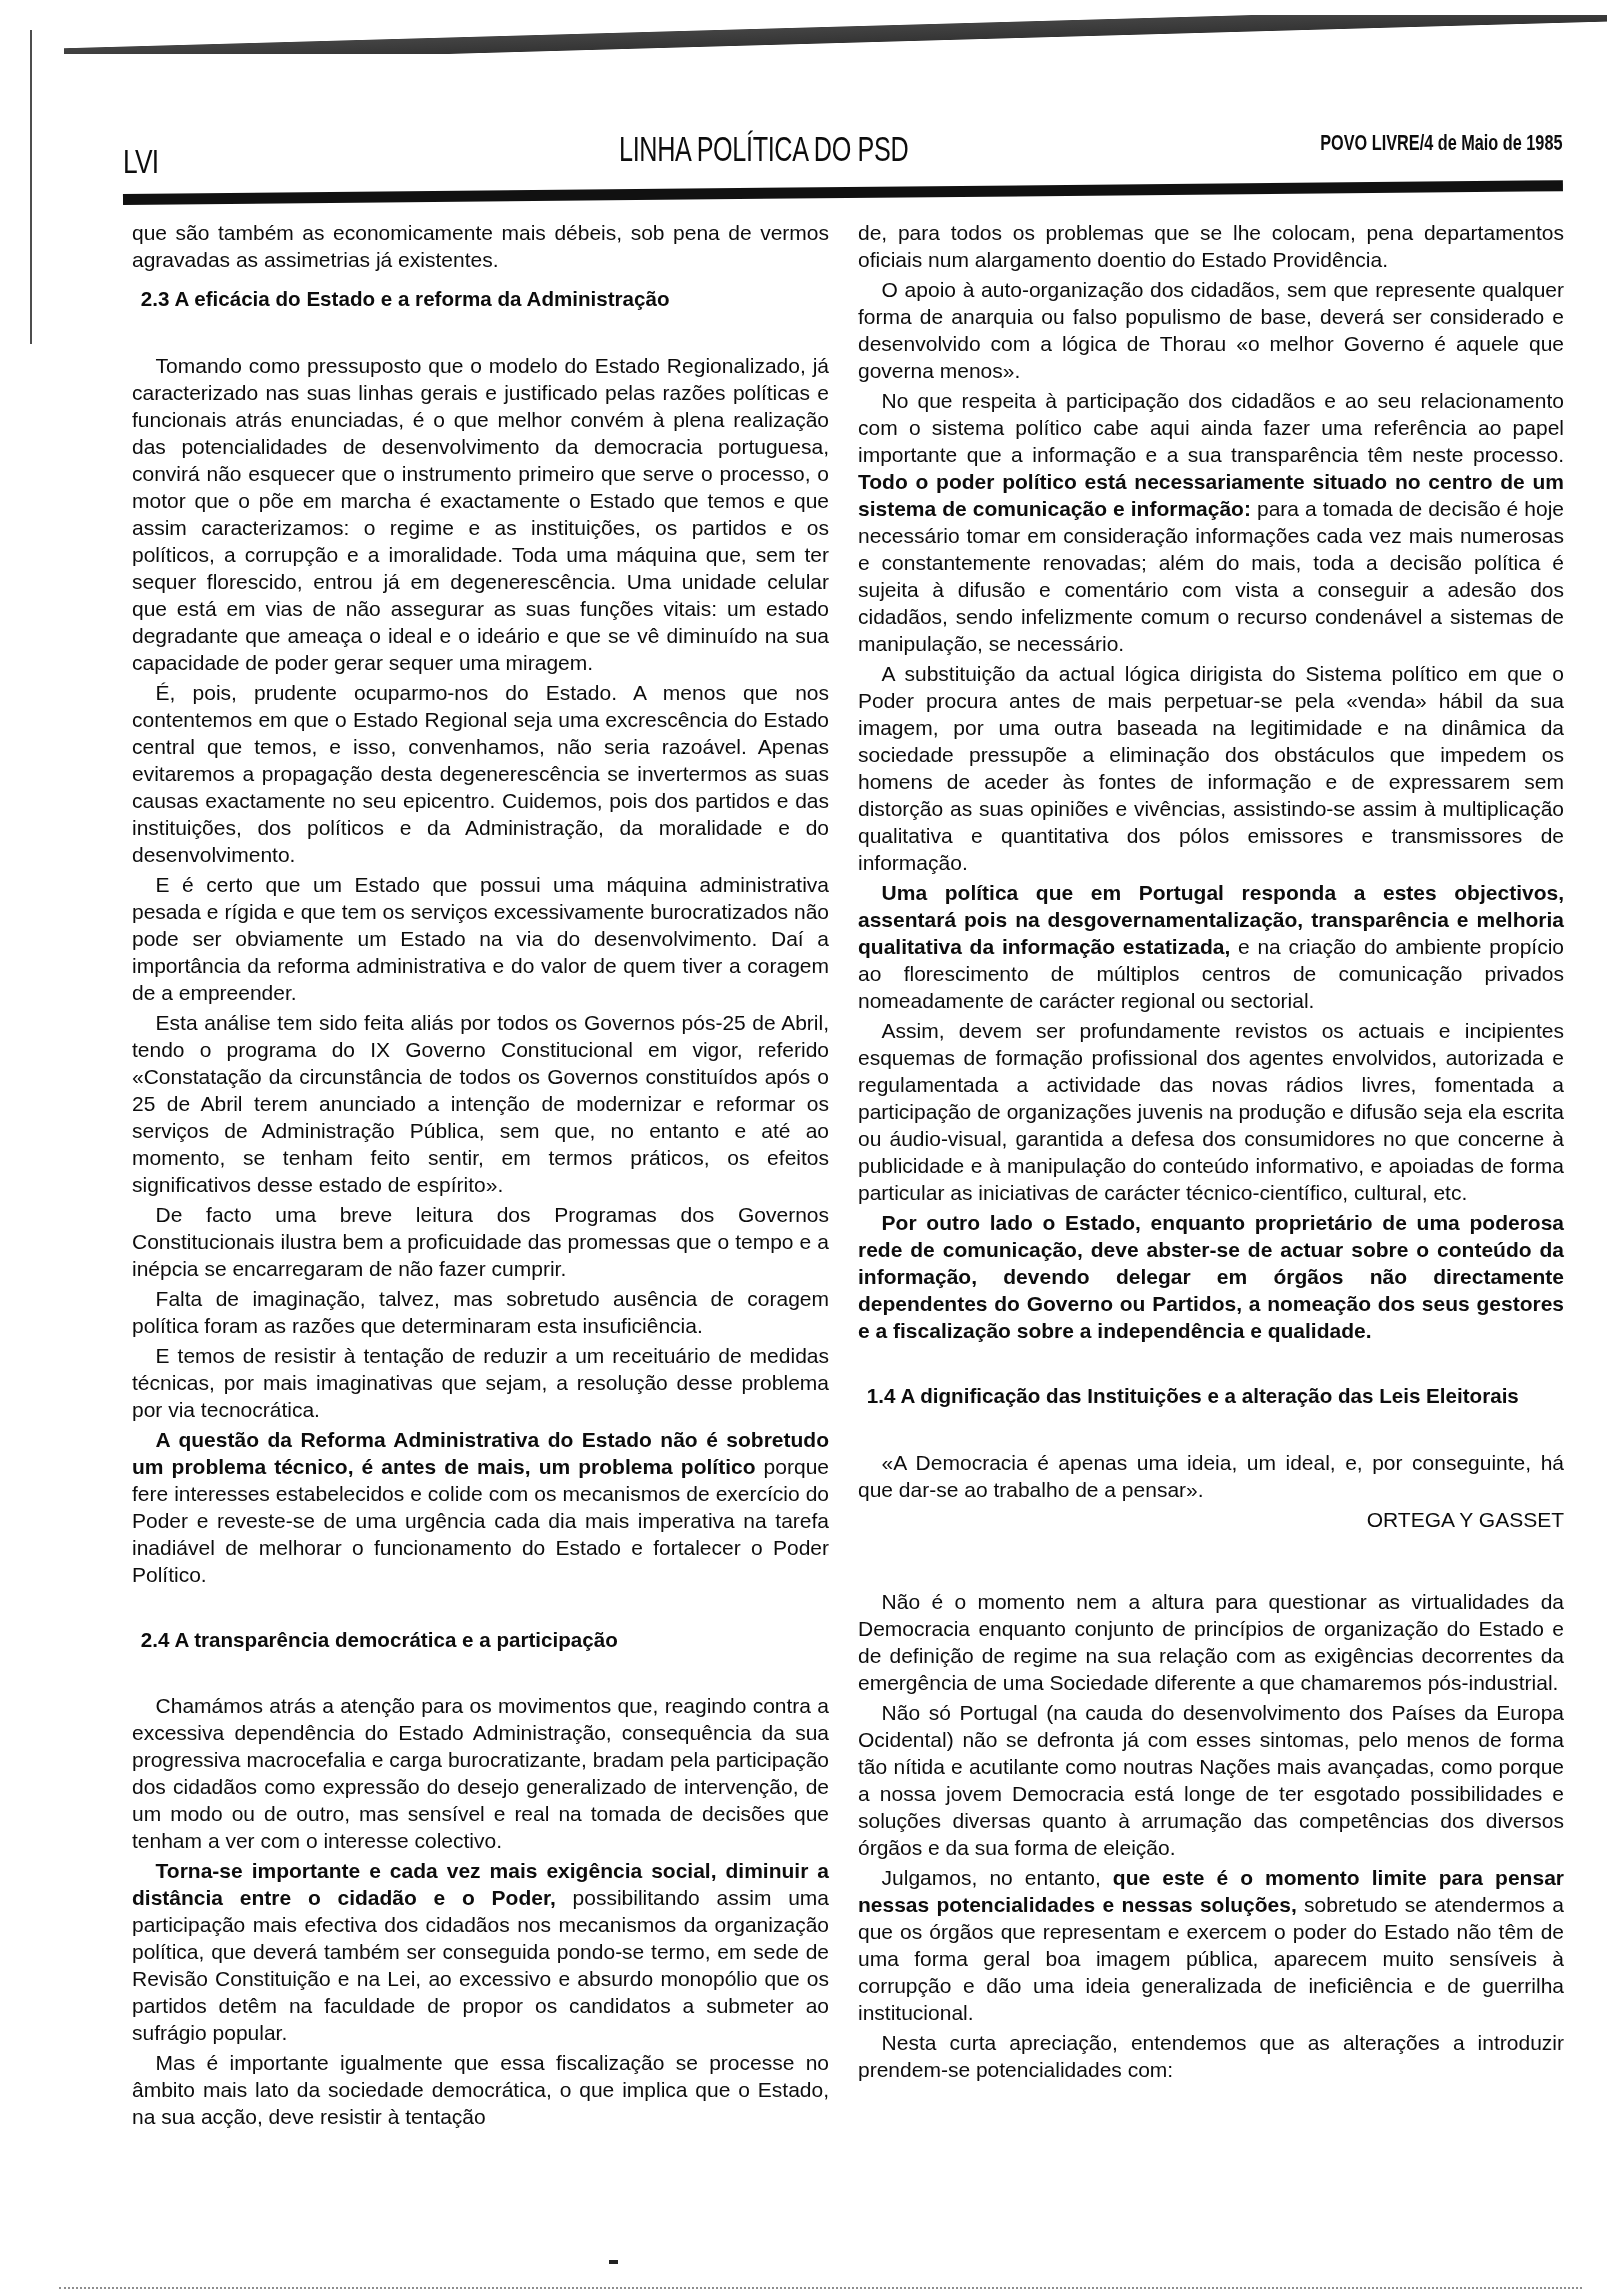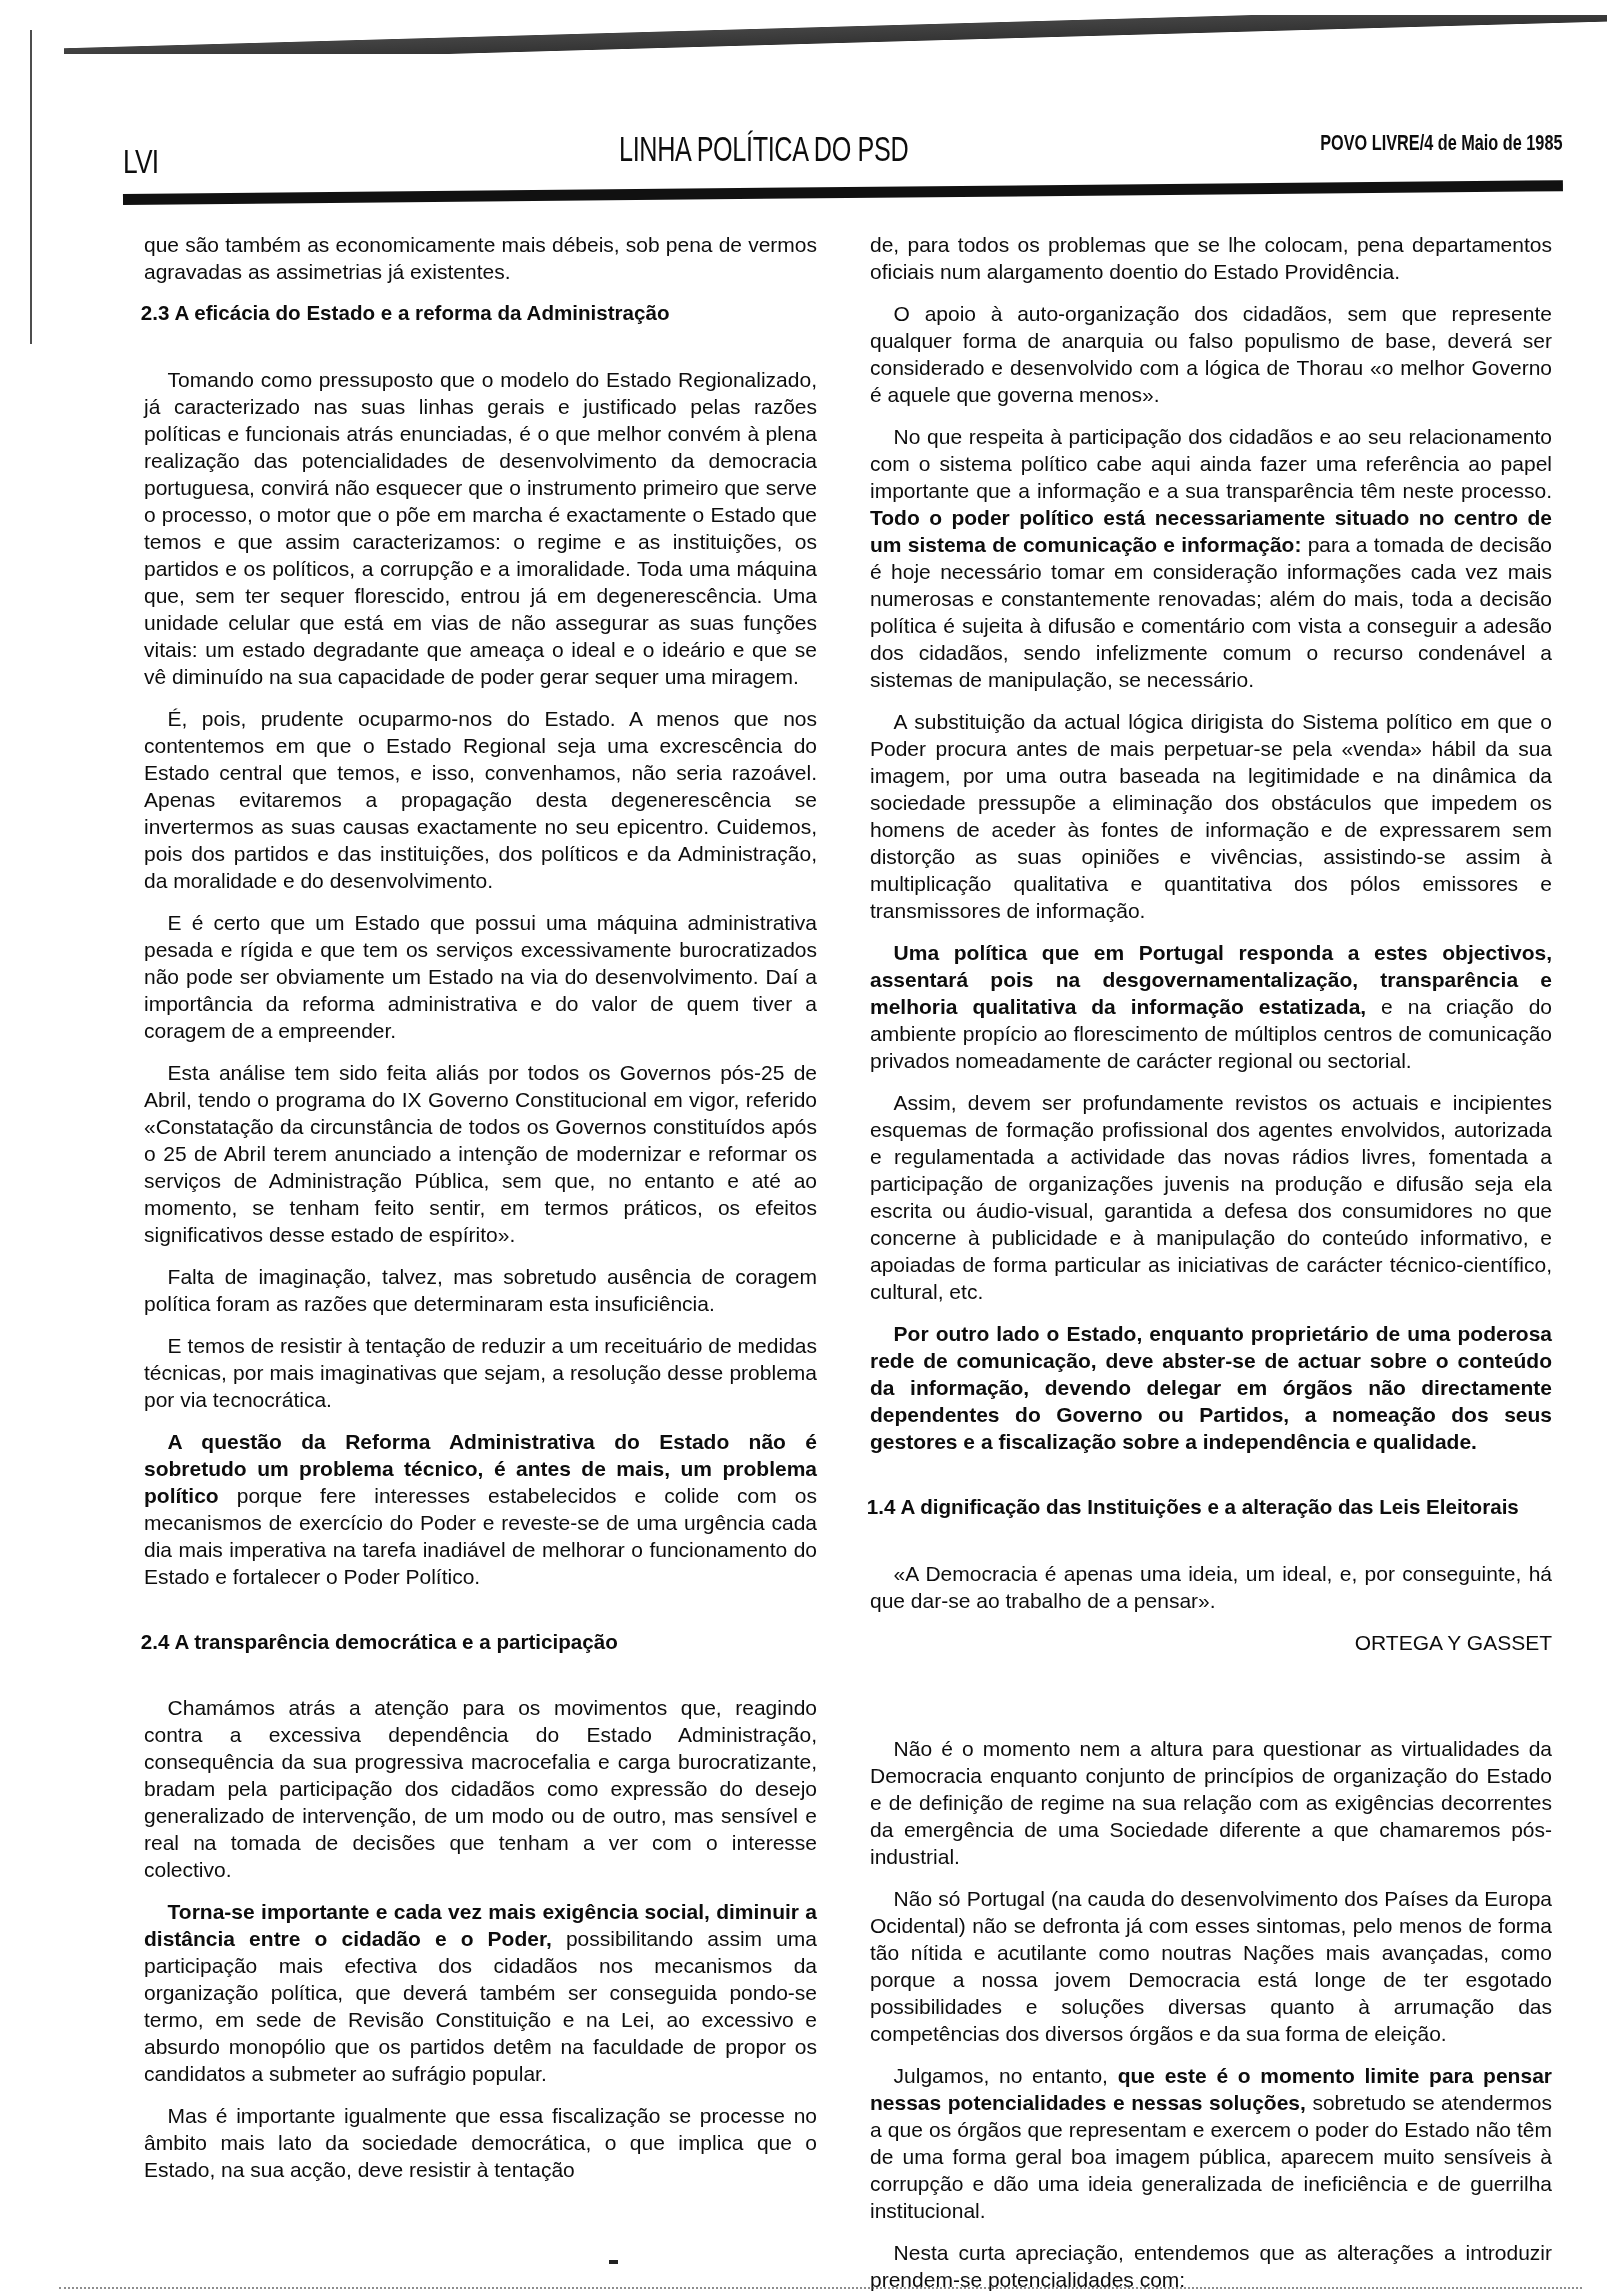--- a/index.html
+++ b/index.html
@@ -38,21 +38,21 @@
     position:absolute; left:123px; top:194px; width:1440px; height:10.8px; background:#111;
     transform:rotate(-0.55deg); transform-origin:left;
   }
   .column {
     position:absolute; top:216px; width:703px;
     font-size:21px; line-height:27px; text-align:justify;
     font-family:"Liberation Sans", sans-serif;
   }
   .col-left { left:129px; }
   .col-right { left:855px; width:712px; }
-  .column p { margin:15px; text-indent:0; }
+  .column p { margin:3px; text-indent:0; }
   .column p.ind { text-indent:23.6px; }
   .column b { font-weight:bold; }
   .section-title {
     font-weight:bold; margin:39px 0 39px 11.8px; font-size:20.6px; line-height:26.5px;
   }
   .section-title.first { margin-top:13px; }
   .quote-attr { text-align:right; margin:0; }
   .gap-lg { height:49px; }
   .bottom-mark {
     position:absolute; left:609px; top:2260px; width:8.8px; height:3.9px; background:#222;
@@ -71,20 +71,21 @@
 </div>
 <div class="header-rule"></div>
 
 <div class="column col-left">
   <p>que são também as economicamente mais débeis, sob pena de vermos agravadas as assimetrias já existentes.</p>
   <div class="section-title first">2.3 A eficácia do Estado e a reforma da Administração</div>
   <p class="ind">Tomando como pressuposto que o modelo do Estado Regionalizado, já caracterizado nas suas linhas gerais e justificado pelas razões políticas e funcionais atrás enunciadas, é o que melhor convém à plena realização das potencialidades de desenvolvimento da democracia portuguesa, convirá não esquecer que o instrumento primeiro que serve o processo, o motor que o põe em marcha é exactamente o Estado que temos e que assim caracterizamos: o regime e as instituições, os partidos e os políticos, a corrupção e a imoralidade. Toda uma máquina que, sem ter sequer florescido, entrou já em degenerescência. Uma unidade celular que está em vias de não assegurar as suas funções vitais: um estado degradante que ameaça o ideal e o ideário e que se vê diminuído na sua capacidade de poder gerar sequer uma miragem.</p>
   <p class="ind">É, pois, prudente ocuparmo-nos do Estado. A menos que nos contentemos em que o Estado Regional seja uma excrescência do Estado central que temos, e isso, convenhamos, não seria razoável. Apenas evitaremos a propagação desta degenerescência se invertermos as suas causas exactamente no seu epicentro. Cuidemos, pois dos partidos e das instituições, dos políticos e da Administração, da moralidade e do desenvolvimento.</p>
   <p class="ind">E é certo que um Estado que possui uma máquina administrativa pesada e rígida e que tem os serviços excessivamente burocratizados não pode ser obviamente um Estado na via do desenvolvimento. Daí a importância da reforma administrativa e do valor de quem tiver a coragem de a empreender.</p>
   <p class="ind">Esta análise tem sido feita aliás por todos os Governos pós-25 de Abril, tendo o programa do IX Governo Constitucional em vigor, referido «Constatação da circunstância de todos os Governos constituídos após o 25 de Abril terem anunciado a intenção de modernizar e reformar os serviços de Administração Pública, sem que, no entanto e até ao momento, se tenham feito sentir, em termos práticos, os efeitos significativos desse estado de espírito».</p>
+  <p class="ind">De facto uma breve leitura dos Programas dos Governos Constitucionais ilustra bem a proficuidade das promessas que o tempo e a inépcia se encarregaram de não fazer cumprir.</p>
   <p class="ind">Falta de imaginação, talvez, mas sobretudo ausência de coragem política foram as razões que determinaram esta insuficiência.</p>
   <p class="ind">E temos de resistir à tentação de reduzir a um receituário de medidas técnicas, por mais imaginativas que sejam, a resolução desse problema por via tecnocrática.</p>
   <p class="ind"><b>A questão da Reforma Administrativa do Estado não é sobretudo um problema técnico, é antes de mais, um problema político</b><span> porque fere interesses estabelecidos e colide com os mecanismos de exercício do Poder e reveste-se de uma urgência cada dia mais imperativa na tarefa inadiável de melhorar o funcionamento do Estado e fortalecer o Poder Político.</span></p>
   <div class="section-title">2.4 A transparência democrática e a participação</div>
   <p class="ind">Chamámos atrás a atenção para os movimentos que, reagindo contra a excessiva dependência do Estado Administração, consequência da sua progressiva macrocefalia e carga burocratizante, bradam pela participação dos cidadãos como expressão do desejo generalizado de intervenção, de um modo ou de outro, mas sensível e real na tomada de decisões que tenham a ver com o interesse colectivo.</p>
   <p class="ind"><b>Torna-se importante e cada vez mais exigência social, diminuir a distância entre o cidadão e o Poder,</b><span> possibilitando assim uma participação mais efectiva dos cidadãos nos mecanismos da organização política, que deverá também ser conseguida pondo-se termo, em sede de Revisão Constituição e na Lei, ao excessivo e absurdo monopólio que os partidos detêm na faculdade de propor os candidatos a submeter ao sufrágio popular.</span></p>
   <p class="ind">Mas é importante igualmente que essa fiscalização se processe no âmbito mais lato da sociedade democrática, o que implica que o Estado, na sua acção, deve resistir à tentação</p>
 </div>
 
 <div class="column col-right">

